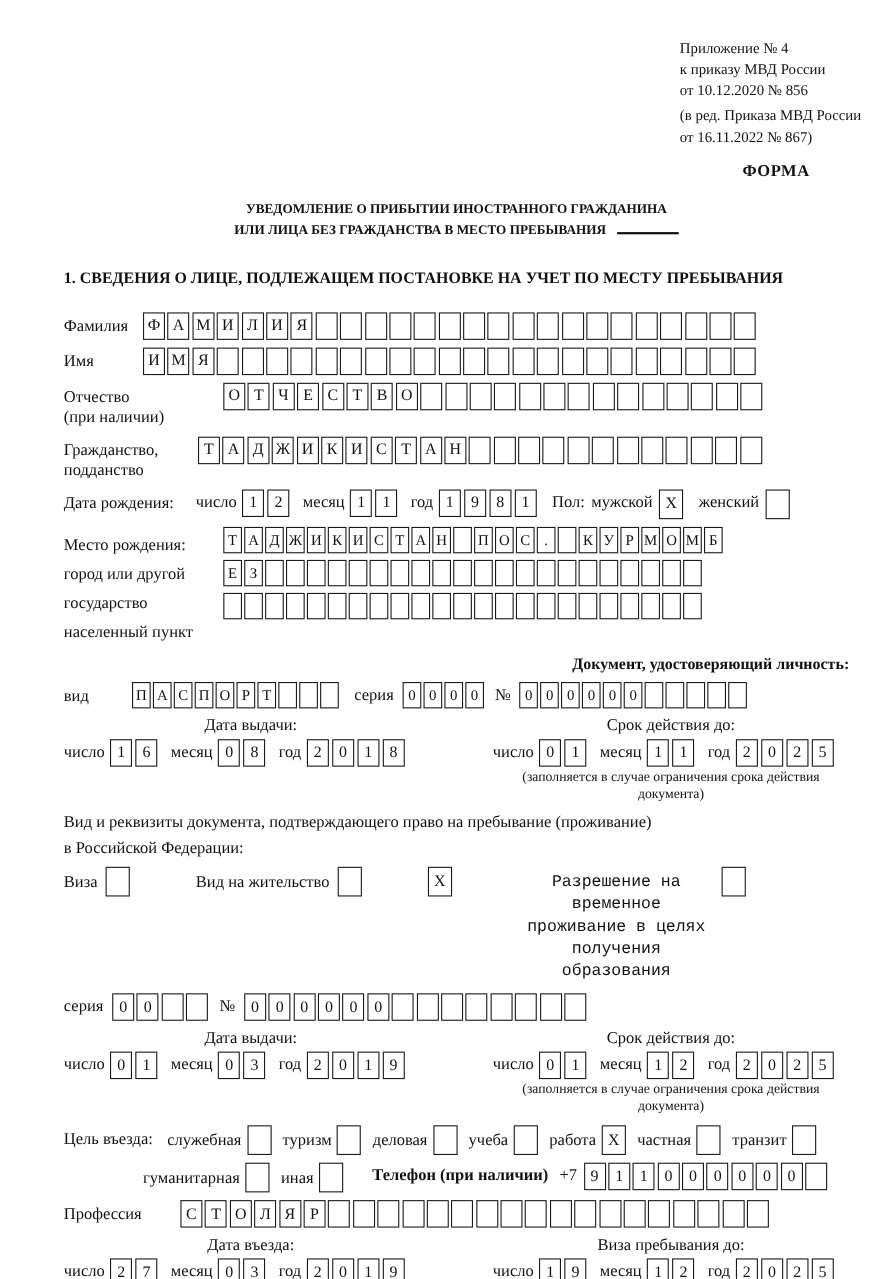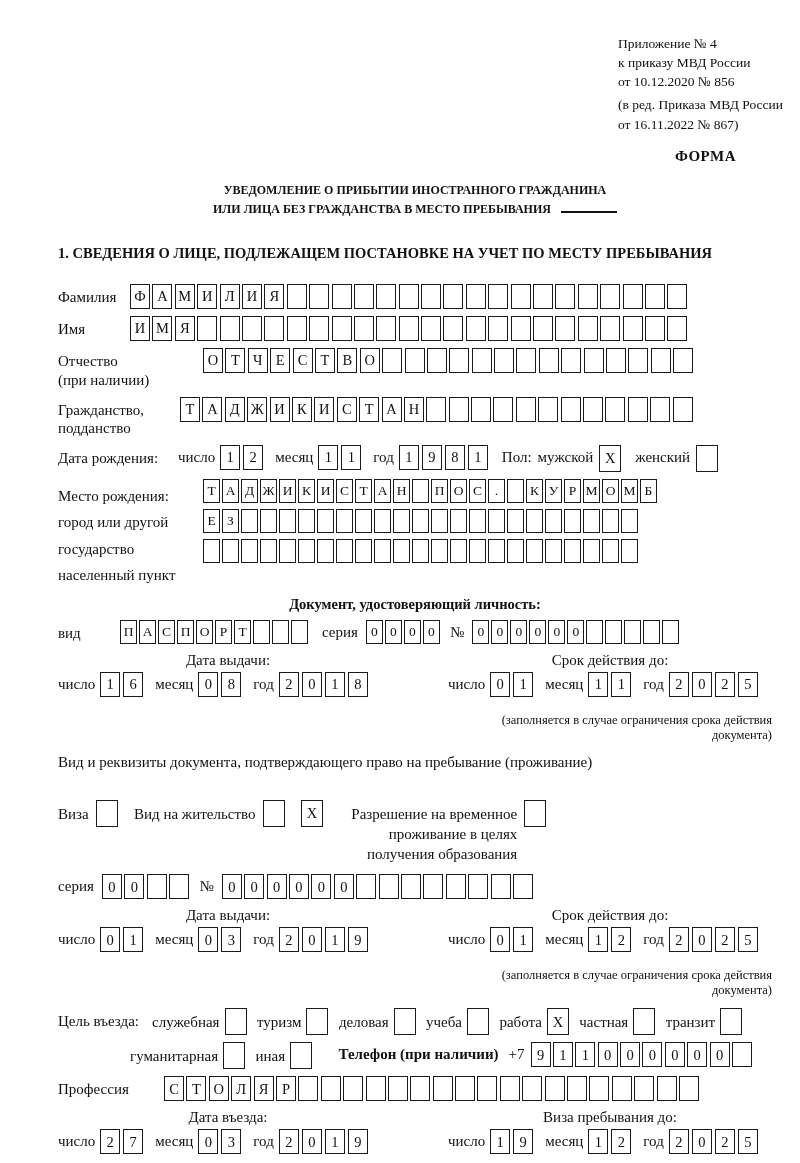--- a/index.html
+++ b/index.html
@@ -34,34 +34,34 @@
   
   .dg { display:inline-flex; align-items:flex-start; }
   .dg .lbl { margin-right:5px; }
   .dg .bxwrap { margin-right:9px; }
   .dg .bx { margin-right:3px; }
   .datecols { display:flex; margin-top:8px; }
   .datecols .dcol-l { width:390px; }
   .datecols .dcol-r { flex:1; }
   .dhead { text-align:center; margin-bottom:3px; }
   .dcol-l .dhead { width:340px; }
-  .smallnote { font-size:12.5px; text-align:right; margin-top:16px; }
+  .smallnote { font-size:12.5px; text-align:center; margin-top:2px; }
   
-  .res-opts { display:flex; margin-top:26px; align-items:flex-start; }
+  .res-opts { display:flex; margin-top:6px; align-items:flex-start;gap:44px; }
   .opt { display:inline-flex; align-items:flex-start; margin-right:14px; }
   .opt .opt-lbl { padding-top:4px; margin-right:7px; line-height:1.35; }
   .opt-temp-residence-permit .opt-lbl { width:172px; text-align:center; }
-  .opt-temp-residence-permit-education .opt-lbl { width:178px; text-align:right; }
+  .opt-temp-residence-permit-education .opt-lbl { width:178px; text-align:center;font-family:Liberation Mono, monospace; }
   
   .purpose-row .opt { margin-right:8px; }
   .purpose-row .opt .opt-lbl { margin-right:5px; }
   .indent130 { margin-left:72px; }
   .phone-label { padding-top:4px; margin:0 10px 0 16px;font-weight:bold; }
   .plus7 { padding-top:4px; margin-right:6px; }
-  .doc-heading { text-align:center; font-weight:bold; font-size:14.5px; margin-top:8px; }
+  .doc-heading { text-align:right; font-weight:bold; font-size:14.5px; margin-top:8px; }
   .plain { margin-top:8px; line-height:1.5; }
   .serlbl { padding-top:4px; margin-right:8px; }
   .numlbl { padding-top:4px; margin:0 8px; } .mt10 { margin-top:10px; }
   .sexgrp { display:inline-flex; align-items:flex-start; margin-left:2px; }
   .sexgrp .lbl { margin-right:6px; }
   .sexgrp .cb { margin-right:14px; }
 </style>
 </head>
 <body>
 
@@ -409,20 +409,21 @@
             <span class="bx">2</span>
             <span class="bx">5</span>
           </span>
       </span>
       <div class="smallnote">(заполняется в случае ограничения срока действия документа)</div>
     </div>
   </div>
 
   <div class="plain">
     <div>Вид и реквизиты документа, подтверждающего право на пребывание (проживание)</div>
+    <div>в Российской Федерации:</div>
   </div>
 
   <div class="res-opts">
       <span class="opt opt-visa">
         <span class="opt-lbl">Виза</span>
         <span class="bx cb"></span>
       </span>
       <span class="opt opt-residence-permit">
         <span class="opt-lbl">Вид на жительство</span>
         <span class="bx cb"></span>

